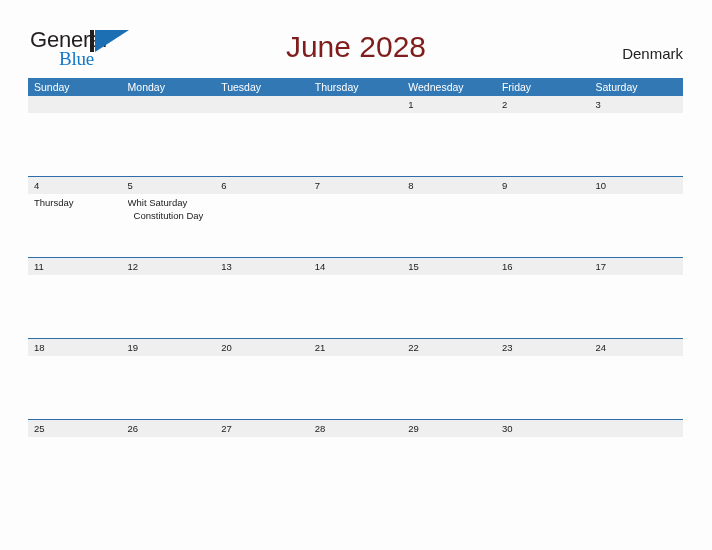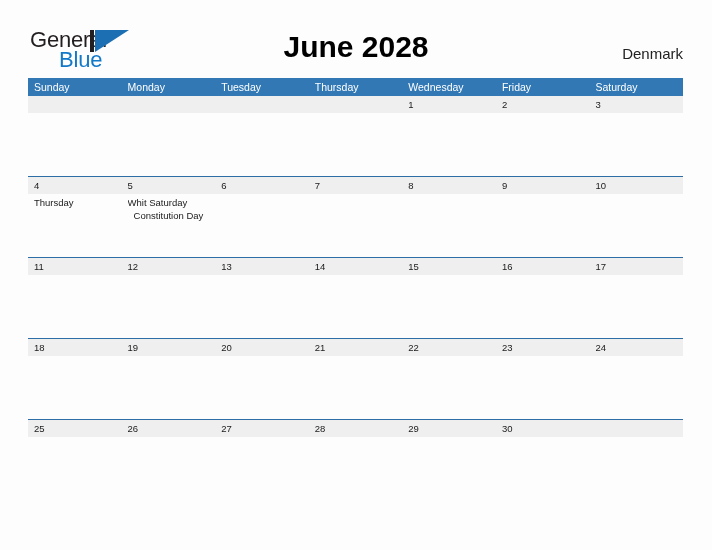--- a/index.html
+++ b/index.html
@@ -48,25 +48,25 @@
     font-size: 22px;
     font-weight: 400;
     letter-spacing: -0.2px;
     color: #231f20;
     font-family: "Liberation Sans", sans-serif;
   }
   .logo-blue {
     position: absolute;
     left: 29px;
     top: 20px;
-    font-size: 22px;
+    font-size: 19px;
     font-weight: 400;
     letter-spacing: -0.2px;
     color: #1278c8;
-    font-family: Liberation Sans, sans-serif;
+    font-family: Liberation Serif, serif;
   }
   .logo-mark {
     position: absolute;
     left: 60px;
     top: 1px;
     width: 39px;
     height: 22px;
   }
   .logo-mark .bar {
     position: absolute;
@@ -86,22 +86,22 @@
     border-right: 34px solid transparent;
   }
 
   .cal-title {
     position: absolute;
     left: 0;
     top: 30px;
     width: 712px;
     text-align: center;
     font-size: 30px;
-    font-weight: 700;
-    color: #000000;
+    font-weight: 400;
+    color: #7f1d1d;
     letter-spacing: 0px;
   }
 
   .region {
     position: absolute;
     right: 29px;
     top: 45px;
     font-size: 15px;
     font-weight: 400;
     color: #222222;

